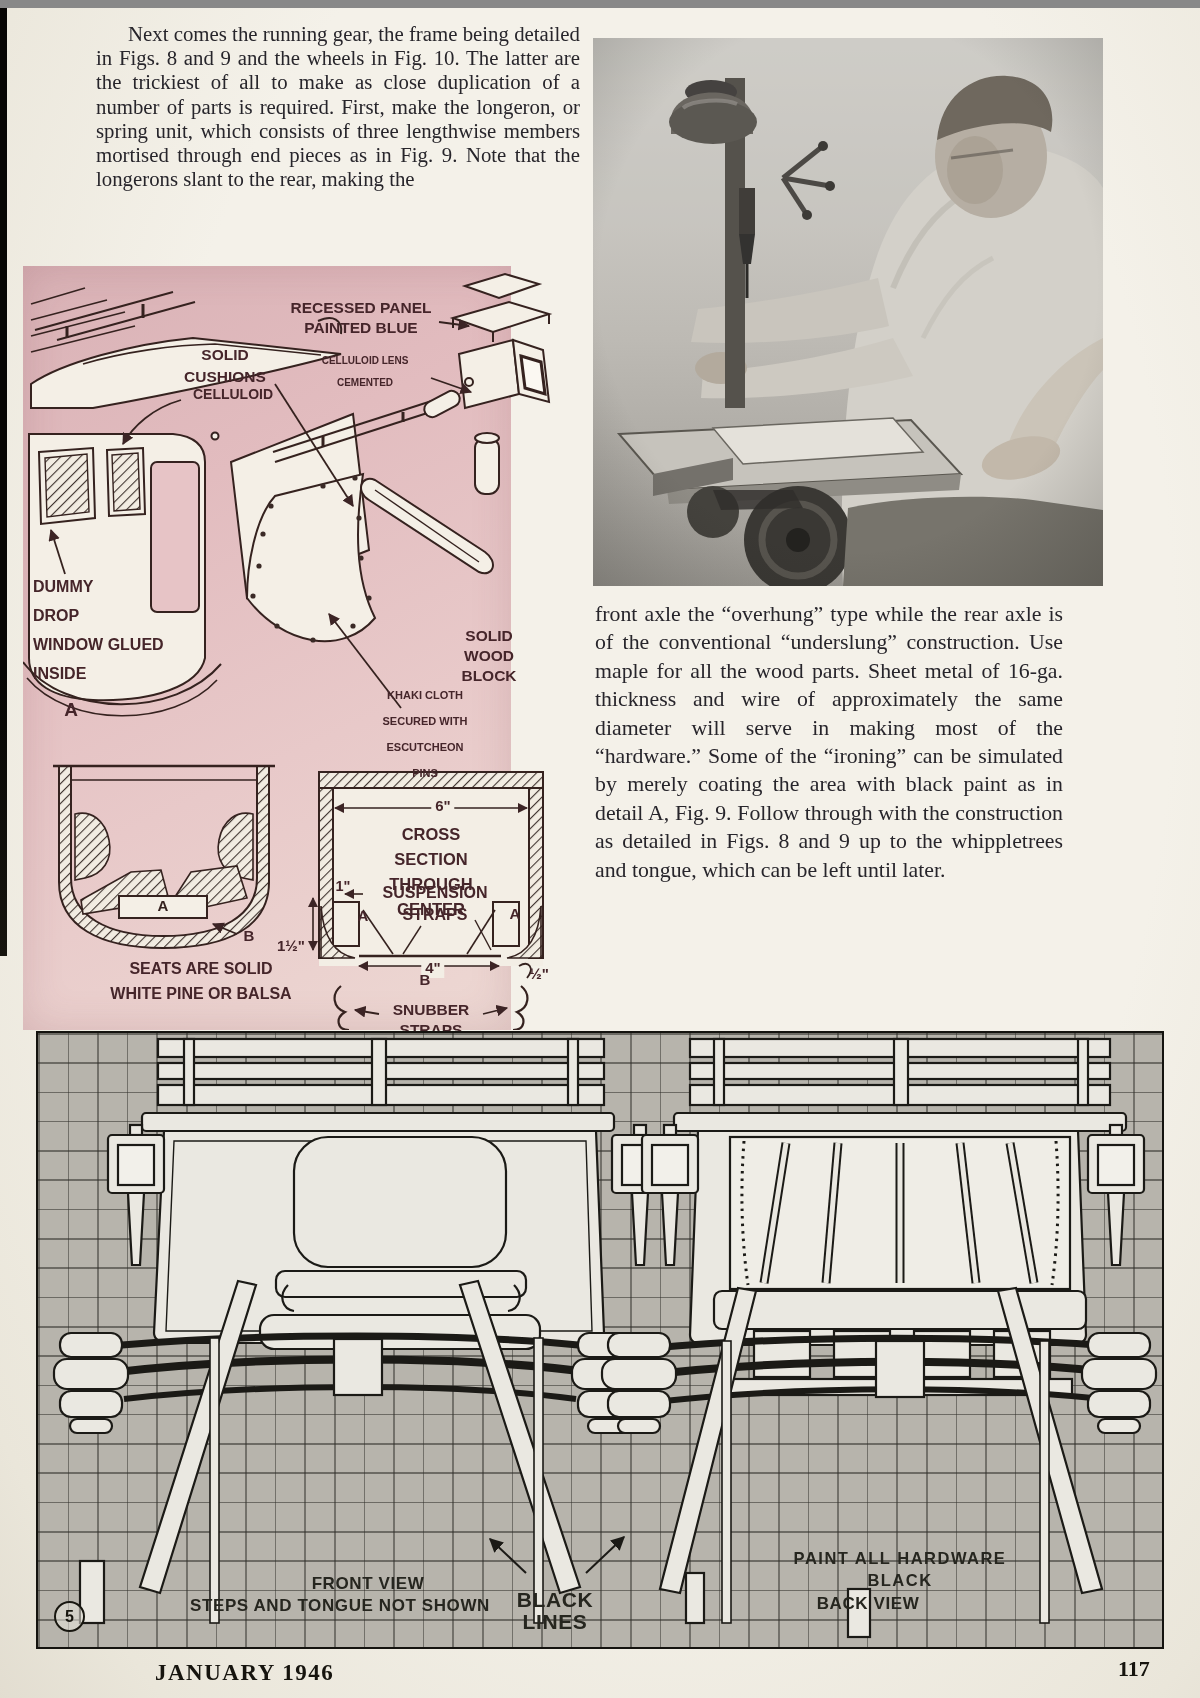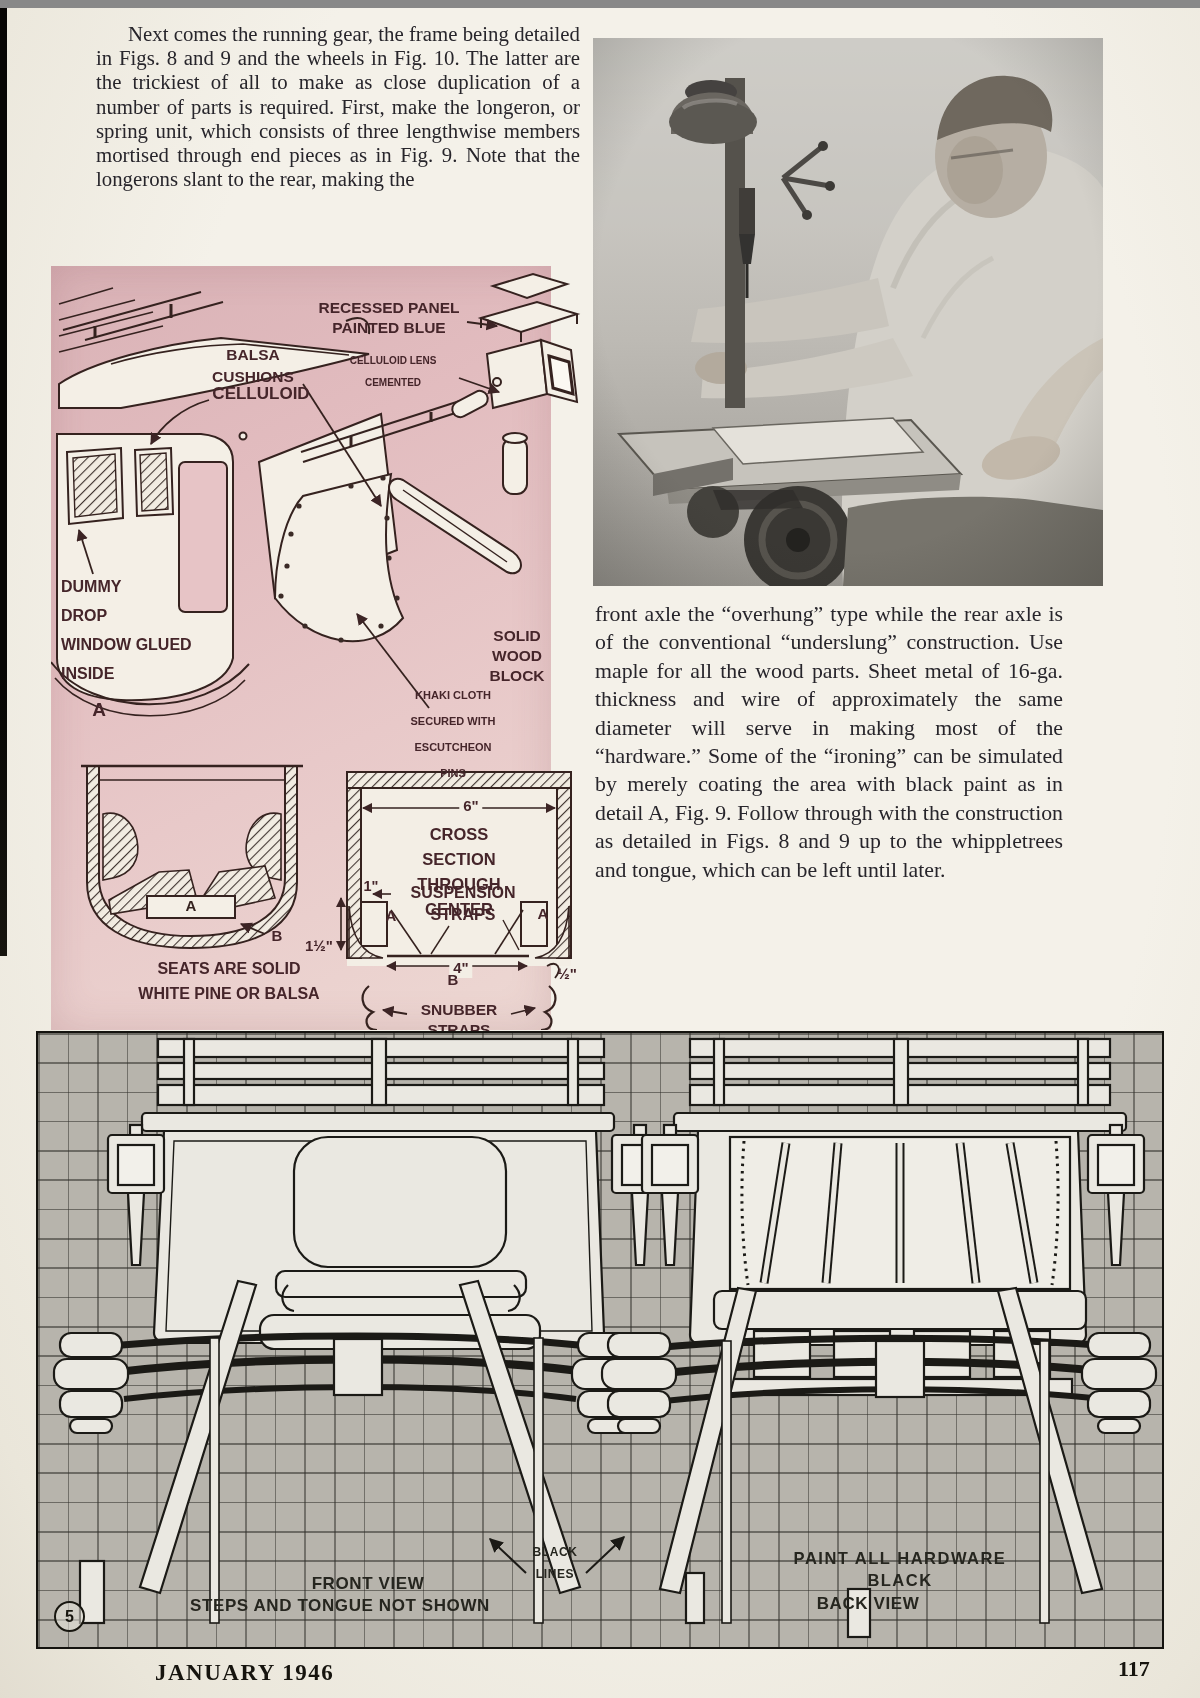--- a/index.html
+++ b/index.html
@@ -11,23 +11,23 @@
   .bodycopy{position:absolute;text-align:justify;color:#27252b;}
   .bodycopy p{margin:0;}
   .leftcol{left:96px;top:14px;width:484px;font-size:20.8px;line-height:24.2px;}
   .leftcol p{text-indent:32px;}
   .rightcol{left:595px;top:592px;width:468px;font-size:21.8px;line-height:28.4px;}
   .rightcol p.indent{text-indent:34px;}
 
   .photo{position:absolute;left:593px;top:30px;width:510px;height:548px;background:#b9b6b0;overflow:hidden;}
   .photo svg{display:block;}
 
-  .pinkfig{position:absolute;left:51px;top:258px;width:488px;height:764px;
+  .pinkfig{position:absolute;left:23px;top:258px;width:488px;height:764px;
         background:linear-gradient(155deg,#d9b2b6 0%,#e2bcbf 30%,#e8c9c9 62%,#edd8d3 100%);
-        box-shadow:inset 0 0 40px rgba(120,60,70,.18);padding-left:12px;}
+        box-shadow:inset 0 0 40px rgba(120,60,70,.18);}
   .pinkfig svg{position:absolute;left:0;top:0;}
   .plabel{position:absolute;font-family:"Liberation Sans",sans-serif;font-weight:700;color:#45252a;
         white-space:pre-line;text-align:center;transform:translateX(-50%);line-height:20px;}
 
   .gridfig{position:absolute;left:36px;top:1023px;width:1124px;height:614px;border:2px solid #14130f;
         background-color:#b7b4ac;
         background-image:
           repeating-linear-gradient(to right,  rgba(47,46,41,.50) 0 1.6px, rgba(0,0,0,0) 1.6px 29.6px),
           repeating-linear-gradient(to bottom, rgba(47,46,41,.55) 0 1.6px, rgba(0,0,0,0) 1.6px 29.3px);}
   .gridfig svg{position:absolute;left:0;top:0;}
@@ -230,23 +230,23 @@
         <path d="M498,720 C508,728 506,742 494,746 C504,752 502,764 490,764" stroke-width="2.2"></path>
         <line x1="356" y1="748" x2="332" y2="744" stroke-width="1.8" marker-end="url(#arr)"></line>
         <line x1="460" y1="748" x2="484" y2="742" stroke-width="1.8" marker-end="url(#arr)"></line>
         <line x1="398" y1="660" x2="380" y2="688" stroke-width="1.4"></line>
         <line x1="452" y1="654" x2="468" y2="684" stroke-width="1.4"></line>
       </g>
     </svg>
 
     <div class="plabel" style="left:338px;top:32px;font-size:15.5px">RECESSED PANEL
 PAINTED BLUE</div>
-    <div class="plabel" style="left:202px;top:78px;font-size:15.5px;line-height:22px">BALSA
+    <div class="plabel" style="left:202px;top:78px;font-size:15.5px;line-height:22px">SOLID
 CUSHIONS</div>
-    <div class="plabel" style="left:210px;top:118px;font-size:17px">CELLULOID</div>
+    <div class="plabel" style="left:210px;top:118px;font-size:14px">CELLULOID</div>
     <div class="plabel" style="left:342px;top:84px;font-size:10px;line-height:22px">CELLULOID LENS
 CEMENTED</div>
     <div class="plabel" style="left:10px;top:306px;transform:none;text-align:left;font-size:16px;line-height:29px">DUMMY
 DROP
 WINDOW GLUED
 INSIDE</div>
     <div class="plabel" style="left:48px;top:434px;font-size:19px">A</div>
     <div class="plabel" style="left:466px;top:360px;font-size:15.5px">SOLID WOOD
 BLOCK</div>
     <div class="plabel" style="left:402px;top:416px;font-size:11px;line-height:26px">KHAKI CLOTH
@@ -400,21 +400,21 @@
       </g>
 
       <g stroke="#1b1a16" stroke-width="2">
         <line x1="488" y1="540" x2="452" y2="506" marker-end="url(#garr)"></line>
         <line x1="548" y1="540" x2="586" y2="504" marker-end="url(#garr)"></line>
       </g>
     </svg>
 
     <div class="glabel" style="left:330px;top:540px;font-size:17px">FRONT VIEW</div>
     <div class="glabel" style="left:302px;top:562px;font-size:17px">STEPS AND TONGUE NOT SHOWN</div>
-    <div class="glabel" style="left:517px;top:508px;font-size:12px">BLACK
+    <div class="glabel" style="left:517px;top:556px;font-size:21px">BLACK
 LINES</div>
     <div class="glabel" style="left:862px;top:514px;font-size:16.5px;letter-spacing:1.5px">PAINT ALL HARDWARE BLACK</div>
     <div class="glabel" style="left:830px;top:560px;font-size:17px">BACK VIEW</div>
     <div class="figcircle">
       <span>5</span>
     </div>
   </div>
 
   <div class="footer-issue">JANUARY 1946</div>
   <div class="footer-page">117</div>

